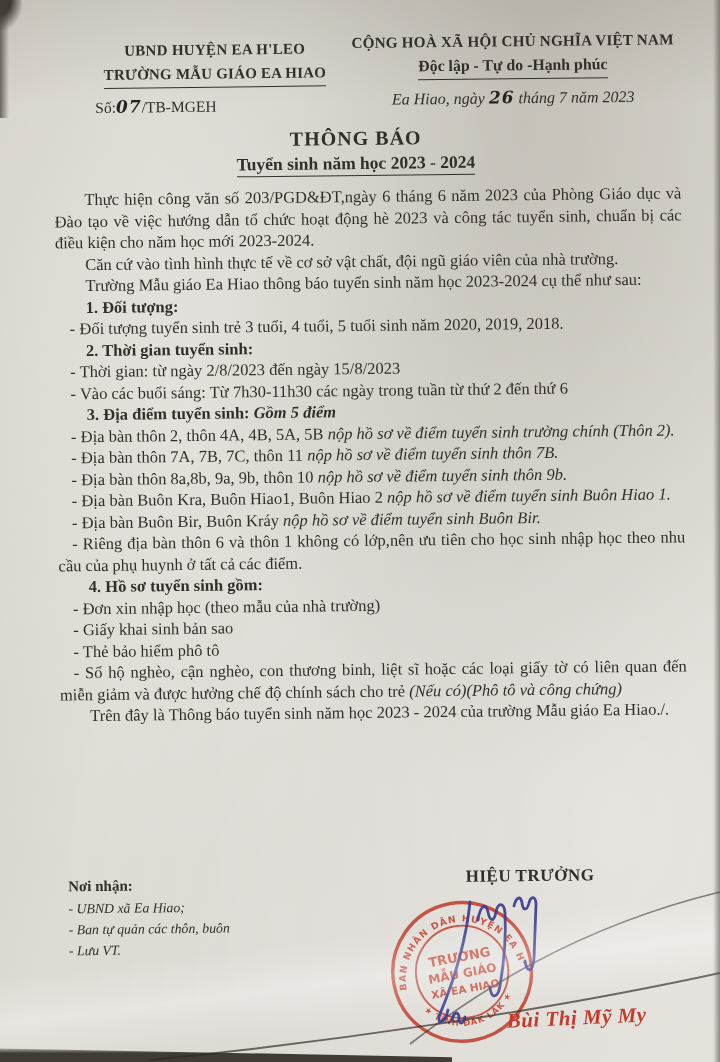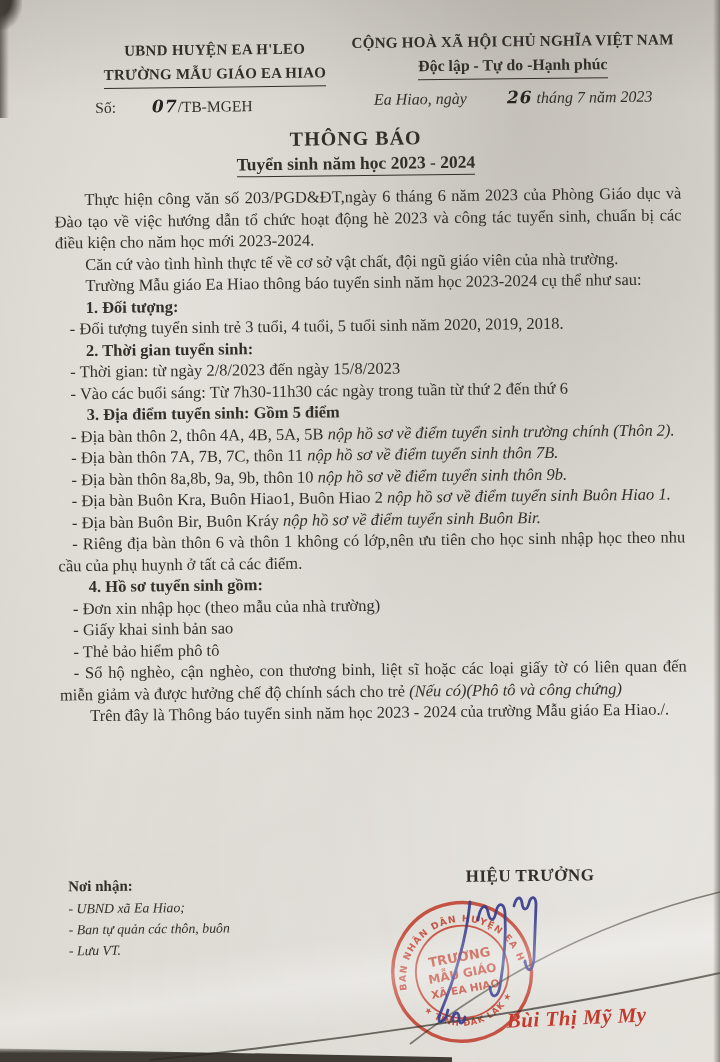--- a/index.html
+++ b/index.html
@@ -30,21 +30,21 @@
     transform:rotate(-7deg);}
   .doc{position:absolute;inset:0;transform:rotate(-0.65deg);transform-origin:360px 520px;}
 
   
   .hdr-left{position:absolute;left:92px;top:38px;width:256px;text-align:center;line-height:1.45;}
   .hdr-left .l1{font-size:15px;font-weight:600;letter-spacing:.3px;}
   .hdr-left .l2{font-size:15px;font-weight:bold;display:inline-block;
     border-bottom:1.6px solid #322e29;padding-bottom:1px;letter-spacing:.2px;}
   .doc-number{position:absolute;left:100px;top:94px;font-size:15.5px;}
   .handwrite{font-family:"DejaVu Serif",serif;font-style:italic;font-weight:600;
-    font-size:17px;letter-spacing:1px;color:#262320;margin-left:36px;}
+    font-size:17px;letter-spacing:1px;color:#262320;}
   .hdr-right{position:absolute;left:342px;top:32px;width:352px;text-align:center;line-height:1.4;}
   .hdr-right .l1{font-size:15.2px;font-weight:bold;letter-spacing:.2px;}
   .hdr-right .l2{font-size:15.8px;font-weight:bold;display:inline-block;
     border-bottom:1.7px solid #322e29;padding-bottom:2px;margin-top:3px;}
   .date-line{font-size:16px;font-style:italic;margin-top:7px;font-weight:500;}
 
   
   .title{position:absolute;left:0;top:127px;width:720px;text-align:center;}
   .title .t1{font-size:20px;font-weight:bold;letter-spacing:1px;}
   .title .t2{font-size:17.5px;font-weight:bold;display:inline-block;margin-top:3px;
@@ -52,21 +52,21 @@
 
   
   .body-text{position:absolute;left:58px;top:186px;width:627px;
     font-size:16.5px;line-height:21.5px;text-align:justify;}
   .para{margin:0;}
   .para.p,.para.h{text-indent:30px;}
   .para.li{text-indent:14px;}
   .seg-normal{font-weight:normal;}
   .seg-bold{font-weight:bold;}
   .seg-italic{font-style:italic;}
-  .seg-bolditalic{font-weight:bold;}
+  .seg-bolditalic{font-style:italic;font-weight:bold;}
 
   
   .recipients{position:absolute;left:64px;top:872px;line-height:1.5;}
   .recipients .rtitle{font-size:15px;font-weight:bold;}
   .recipient{font-size:13.8px;font-style:italic;font-weight:500;line-height:21px;}
   .signer-title{position:absolute;left:436px;top:868px;width:180px;text-align:center;
     font-size:17px;font-weight:bold;letter-spacing:.5px;}
   .signer-name{position:absolute;left:466px;top:1008px;width:210px;text-align:center;
     font-size:21px;font-weight:bold;font-style:italic;color:#c23b2e;
     letter-spacing:.5px;transform:rotate(-2deg);}

